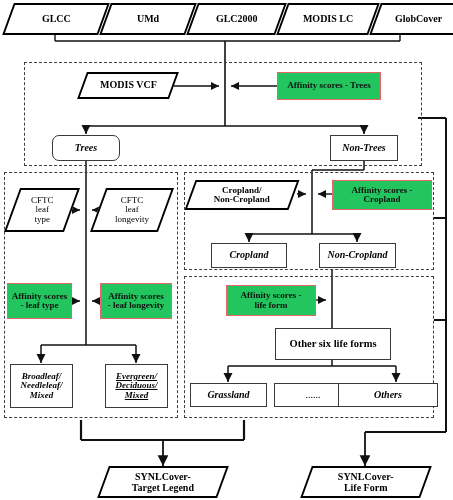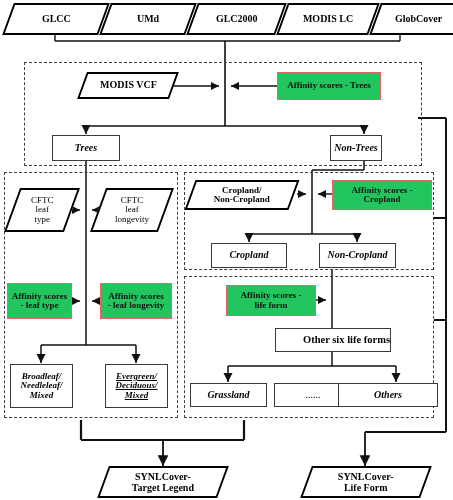--- a/index.html
+++ b/index.html
@@ -122,24 +122,24 @@
   <div class="node par fs10 bld" style="left:375px;top:3px;width:88px;height:32px;">
     <span>GlobCover</span>
   </div>
 
   <div class="node par fs10 bld" style="left:82px;top:72px;width:92px;height:27px;">
     <span>MODIS VCF</span>
   </div>
   <div class="node aff fs9" style="left:277px;top:72px;width:104px;height:28px;">
     <span>Affinity scores - Trees</span>
   </div>
-  <div class="node rect ital fs10" style="left:52px;top:135px;width:68px;height:26px;">
+  <div class="node rect ital fs10" style="left:52px;top:135px;width:68px;height:26px;border-radius:7px;">
     <span>Trees</span>
   </div>
-  <div class="node rect ital fs10" style="left:330px;top:135px;width:52px;height:26px;">
+  <div class="node rect ital fs10" style="left:330px;top:135px;width:68px;height:26px;">
     <span>Non-Trees</span>
   </div>
 
   <div class="node par fs9" style="left:12px;top:188px;width:60px;height:44px;">
     <span>
       <span>CFTC</span><br>
       <span>leaf</span><br>
       <span>type</span>
     </span>
   </div>
@@ -195,21 +195,21 @@
   <div class="node rect ital fs10" style="left:319px;top:243px;width:77px;height:25px;">
     <span>Non-Cropland</span>
   </div>
 
   <div class="node aff fs9" style="left:226px;top:285px;width:90px;height:31px;">
     <span>
       <span>Affinity scores  -</span><br>
       <span>life form</span>
     </span>
   </div>
-  <div class="node rect bld fs105" style="left:275px;top:328px;width:116px;height:24px;justify-content:flex-end;">
+  <div class="node rect bld fs105" style="left:275px;top:328px;width:116px;height:32px;">
     <span>Other six life forms</span>
   </div>
   <div class="node rect ital fs10" style="left:190px;top:383px;width:77px;height:24px;font-style:italic;">
     <span>Grassland</span>
   </div>
   <div class="node rect fs10" style="left:274px;top:383px;width:78px;height:24px;">
     <span>......</span>
   </div>
   <div class="node rect ital fs10" style="left:338px;top:383px;width:100px;height:24px;">
     <span>Others</span>

